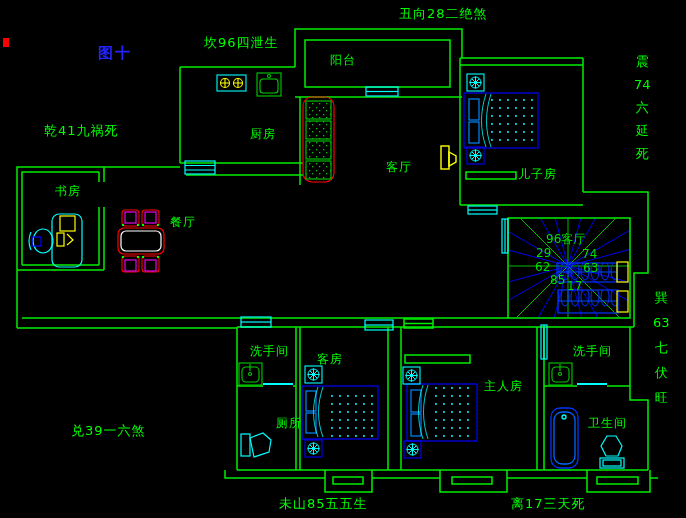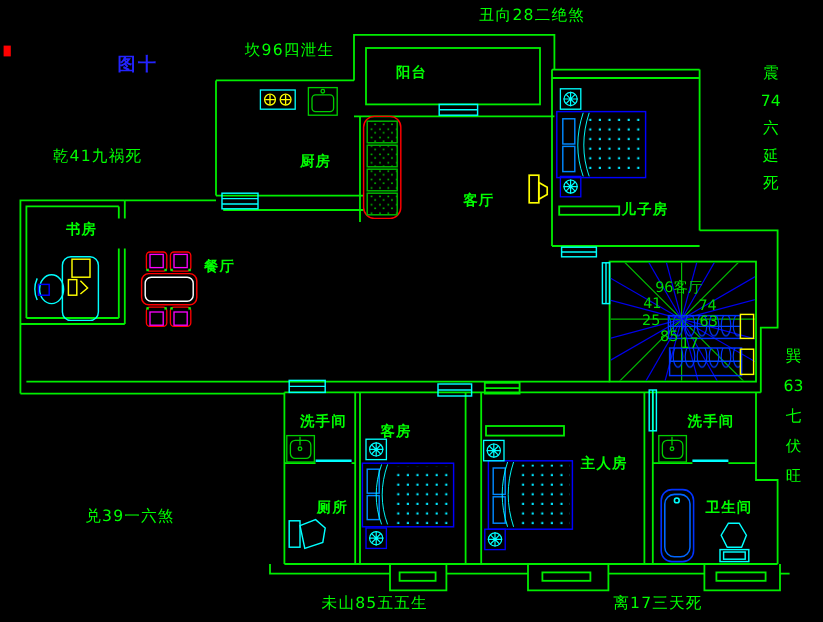--- a/index.html
+++ b/index.html
@@ -1,21 +1,21 @@
 <!DOCTYPE html>
 <html><head>
 <meta charset="utf-8">
 <style>
   html,body{margin:0;padding:0;background:#000;}
   .canvas{position:relative;width:686px;height:518px;background:#000;overflow:hidden;
           font-family:"DejaVu Sans",sans-serif;}
   svg{position:absolute;left:0;top:0;}
   .lbl{position:absolute;white-space:nowrap;color:#00ff00;font-size:13px;line-height:1;}
   .fs{font-size:13px;letter-spacing:1px;}
-  .room{font-size:12px;letter-spacing:1px;font-weight:bold;}
+  .room{font-size:12px;letter-spacing:1px;}
   .title{color:#2323ff;font-size:15px;font-weight:bold;letter-spacing:2px;padding-left:45px;}
   .vcol{position:absolute;display:flex;flex-direction:column;align-items:center;
         color:#00ff00;font-size:13px;}
   .vcol span{line-height:1;}
   .cnum{font-size:12px;color:#00dd00;letter-spacing:0;}
 </style>
 </head>
 <body>
 
 <div class="canvas">
@@ -273,21 +273,21 @@
     <rect x="603" y="460" width="18" height="6"></rect>
   </g>
 </svg>
 
 <div class="lbl title" style="left:53px;top:46px">图十</div>
 
 <div class="lbl fs" style="left:204px;top:36px">坎96四泄生</div>
 <div class="lbl fs" style="left:399px;top:7px">丑向28二绝煞</div>
 <div class="lbl fs" style="left:44px;top:124px">乾41九祸死</div>
 <div class="lbl fs" style="left:71px;top:424px">兑39一六煞</div>
-<div class="lbl fs" style="left:268px;top:497px">未山85五五生</div>
+<div class="lbl fs" style="left:279px;top:497px">未山85五五生</div>
 <div class="lbl fs" style="left:511px;top:497px">离17三天死</div>
 
 <div class="vcol" style="left:634px;top:55px;row-gap:10px">
   <span>震</span>
   <span>74</span>
   <span>六</span>
   <span>延</span>
   <span>死</span>
 </div>
 <div class="vcol" style="left:653px;top:291px;row-gap:12px">
@@ -298,27 +298,27 @@
   <span>旺</span>
 </div>
 
 <div class="lbl room" style="left:330px;top:54px">阳台</div>
 <div class="lbl room" style="left:250px;top:128px">厨房</div>
 <div class="lbl room" style="left:386px;top:161px">客厅</div>
 <div class="lbl room" style="left:518px;top:168px">儿子房</div>
 <div class="lbl room" style="left:55px;top:185px">书房</div>
 <div class="lbl room" style="left:170px;top:216px">餐厅</div>
 <div class="lbl room" style="left:250px;top:345px">洗手间</div>
-<div class="lbl room" style="left:264px;top:417px">厕所</div>
+<div class="lbl room" style="left:276px;top:417px">厕所</div>
 <div class="lbl room" style="left:317px;top:353px">客房</div>
 <div class="lbl room" style="left:484px;top:380px">主人房</div>
 <div class="lbl room" style="left:573px;top:345px">洗手间</div>
 <div class="lbl room" style="left:588px;top:417px">卫生间</div>
 
 <div class="lbl cnum" style="left:546px;top:233px">96客厅</div>
-<div class="lbl cnum" style="left:536px;top:247px">41</div>
+<div class="lbl cnum" style="left:536px;top:247px">29</div>
 <div class="lbl cnum" style="left:582px;top:248px">74</div>
-<div class="lbl cnum" style="left:535px;top:261px">25</div>
+<div class="lbl cnum" style="left:535px;top:261px">62</div>
 <div class="lbl cnum" style="left:583px;top:262px">63</div>
 <div class="lbl cnum" style="left:550px;top:274px">85</div>
 <div class="lbl cnum" style="left:567px;top:280px">17</div>
 
 </div>
 
 </body></html>

